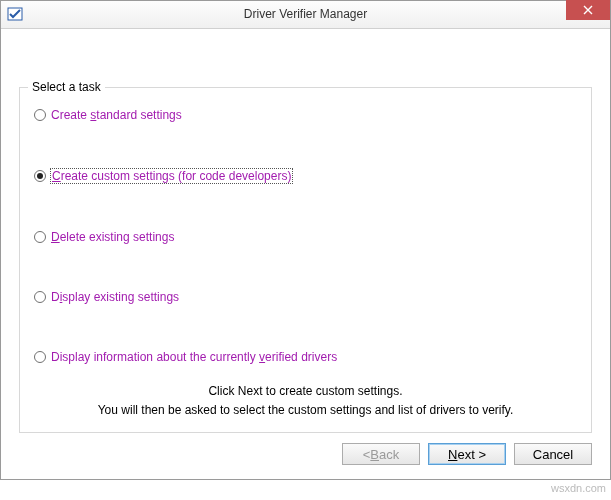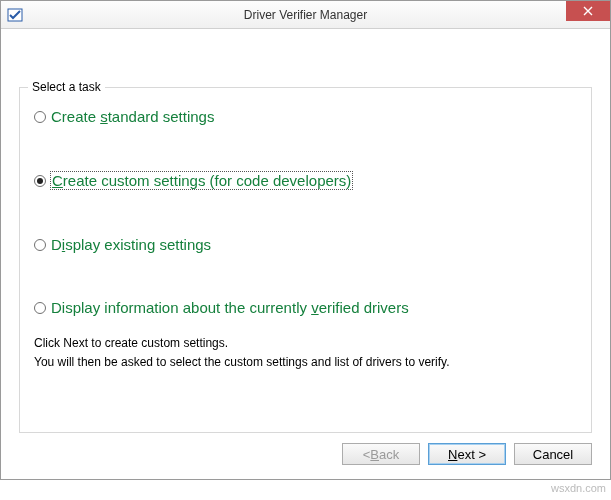--- a/index.html
+++ b/index.html
@@ -58,20 +58,21 @@
       font-size: 12px;
       font-family: Arial, sans-serif;
       margin-top: -8px;
       cursor: default;
     }
     .content {
       flex: 1;
       padding: 14px 18px 10px 18px;
       display: flex;
       flex-direction: column;
+      text-align: center;
     }
     .groupbox {
       border: 1px solid #d8d8d8;
       position: relative;
       padding: 20px 14px 12px 14px;
       flex: 1;
     }
     .group-label {
       position: absolute;
       top: -8px;
@@ -99,22 +100,22 @@
     }
     .radio.checked::after {
       content: "";
       position: absolute;
       top: 2px; left: 2px;
       width: 6px; height: 6px;
       background: #222;
       border-radius: 50%;
     }
     .radio-label {
-      font-size: 15px;
-      color: #15803d;
+      font-size: 12px;
+      color: #a21caf;
       padding: 0 1px;
     }
     .radio-label .u { text-decoration: underline; }
     .radio-row.selected .radio-label {
       border: 1px dotted #555;
     }
     .help-text {
       font-size: 12px;
       color: #000;
       line-height: 1.6;
@@ -176,20 +177,24 @@
       <div class="radio-row">
         <span class="radio"></span>
         <span class="radio-label">Create <span class="u">s</span>tandard settings</span>
       </div>
 
       <div class="radio-row selected">
         <span class="radio checked"></span>
         <span class="radio-label"><span class="u">C</span>reate custom settings (for code developers)</span>
       </div>
 
+      <div class="radio-row">
+        <span class="radio"></span>
+        <span class="radio-label"><span class="u">D</span>elete existing settings</span>
+      </div>
 
       <div class="radio-row">
         <span class="radio"></span>
         <span class="radio-label">D<span class="u">i</span>splay existing settings</span>
       </div>
 
       <div class="radio-row" style="margin-bottom:18px">
         <span class="radio"></span>
         <span class="radio-label">Display information about the currently <span class="u">v</span>erified drivers</span>
       </div>

